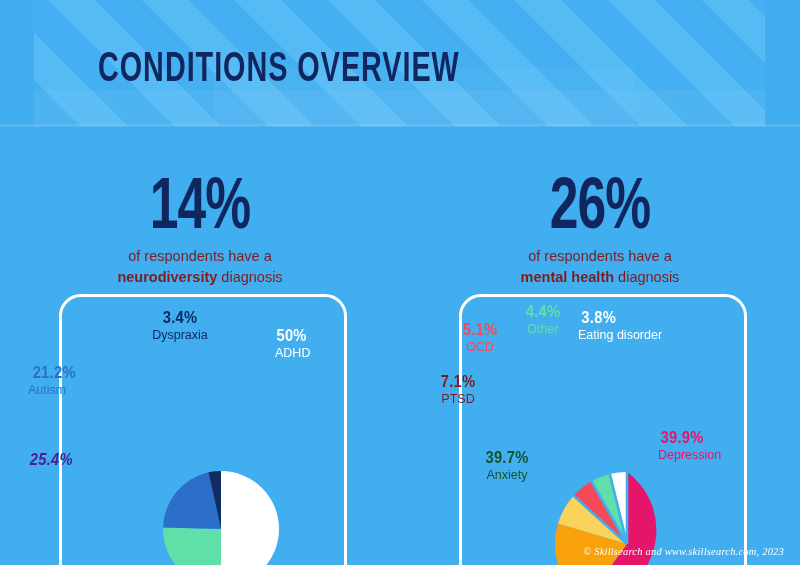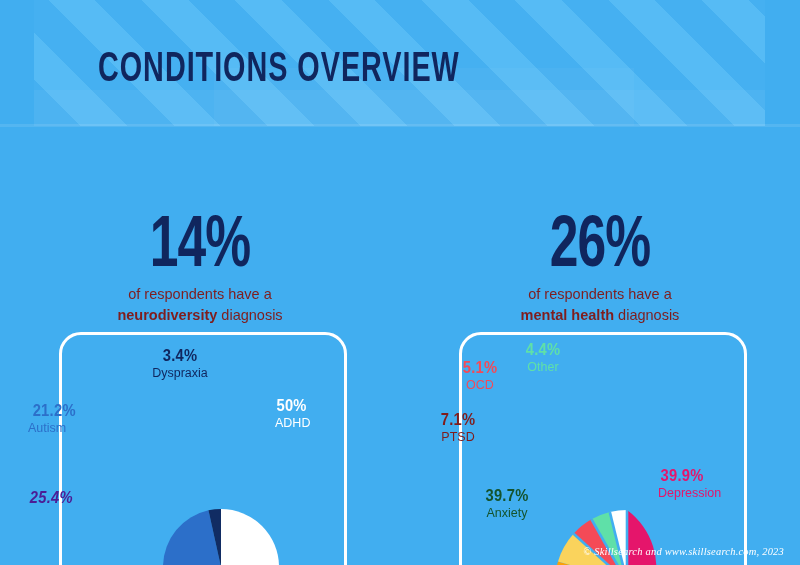--- a/index.html
+++ b/index.html
@@ -40,21 +40,21 @@
     transform:scaleX(0.80) scaleY(1.18);
     transform-origin:left center;
     white-space:nowrap;
   }
   .header-bottomline {
     position:absolute; left:0; top:124px; width:800px; height:3px;
     background:rgba(255,255,255,0.10);
   }
 
   
-  .panel { position:absolute; top:126px; width:400px; height:400px;margin-top:38px; }
+  .panel { position:absolute; top:126px; width:400px; height:400px; }
   .panel.left  { left:0px; }
   .panel.right { left:400px; }
 
   .big-stat {
     position:absolute; top:42px; left:0; width:400px; text-align:center;
     font-size:60px; font-weight:bold; color:#10265E;
     font-family:"Liberation Sans Narrow","Liberation Sans", sans-serif;
     letter-spacing:-1px;
     transform:scaleX(0.86) scaleY(1.20);
     transform-origin:center top;
@@ -130,21 +130,21 @@
 
       <path d="M 0 0 L -12.54 -56.63 A 58 58 0 0 1 0 -58 Z" fill="#112C63"></path>
     </svg>
   </div>
 
   <div class="lbl c" style="left:120px; top:182px; width:120px; color:#10265E;">
     <span class="pct">3.4%</span>
     <span class="nm">Dyspraxia</span>
   </div>
 
-  <div class="lbl l" style="left:275px; top:232px; color:#FFFFFF;">
+  <div class="lbl l" style="left:275px; top:200px; color:#FFFFFF;">
     <span class="pct">50%</span>
     <span class="nm">ADHD</span>
   </div>
 
   <div class="lbl r" style="left:28px; top:237px; width:116px; color:#2C6FC9;">
     <span class="pct">21.2%</span>
     <span class="nm">Autism</span>
   </div>
 
   <div class="lbl r" style="left:25px; top:324px; width:120px; color:#4c1d95;font-style:italic;">
@@ -184,20 +184,24 @@
         <line x1="0" y1="0" x2="0" y2="-72"></line>
       </g>
     </svg>
   </div>
 
   <div class="lbl c" style="left:98px; top:176px; width:90px; color:#5FE0A8;">
     <span class="pct">4.4%</span>
     <span class="nm">Other</span>
   </div>
 
+  <div class="lbl l" style="left:178px; top:182px; color:#FFFFFF;">
+    <span class="pct">3.8%</span>
+    <span class="nm">Eating disorder</span>
+  </div>
 
   <div class="lbl c" style="left:42px; top:194px; width:76px; color:#F44A57;">
     <span class="pct">5.1%</span>
     <span class="nm">OCD</span>
   </div>
 
   <div class="lbl c" style="left:20px; top:246px; width:76px; color:#7f1d1d;">
     <span class="pct">7.1%</span>
     <span class="nm">PTSD</span>
   </div>

